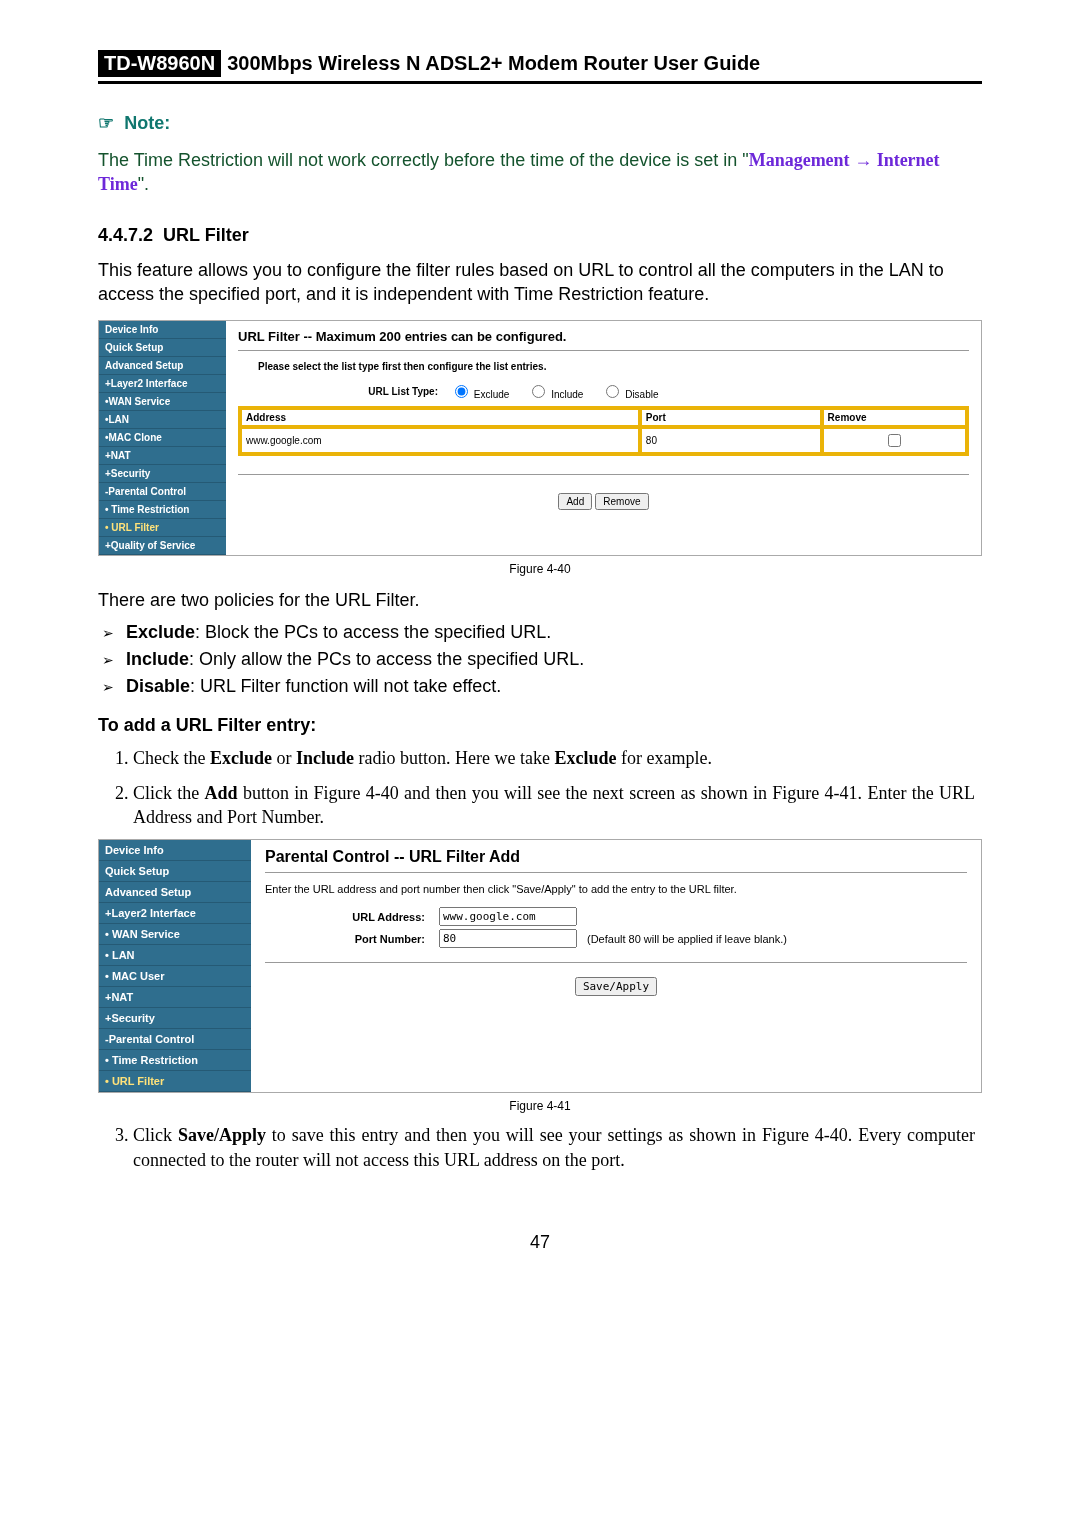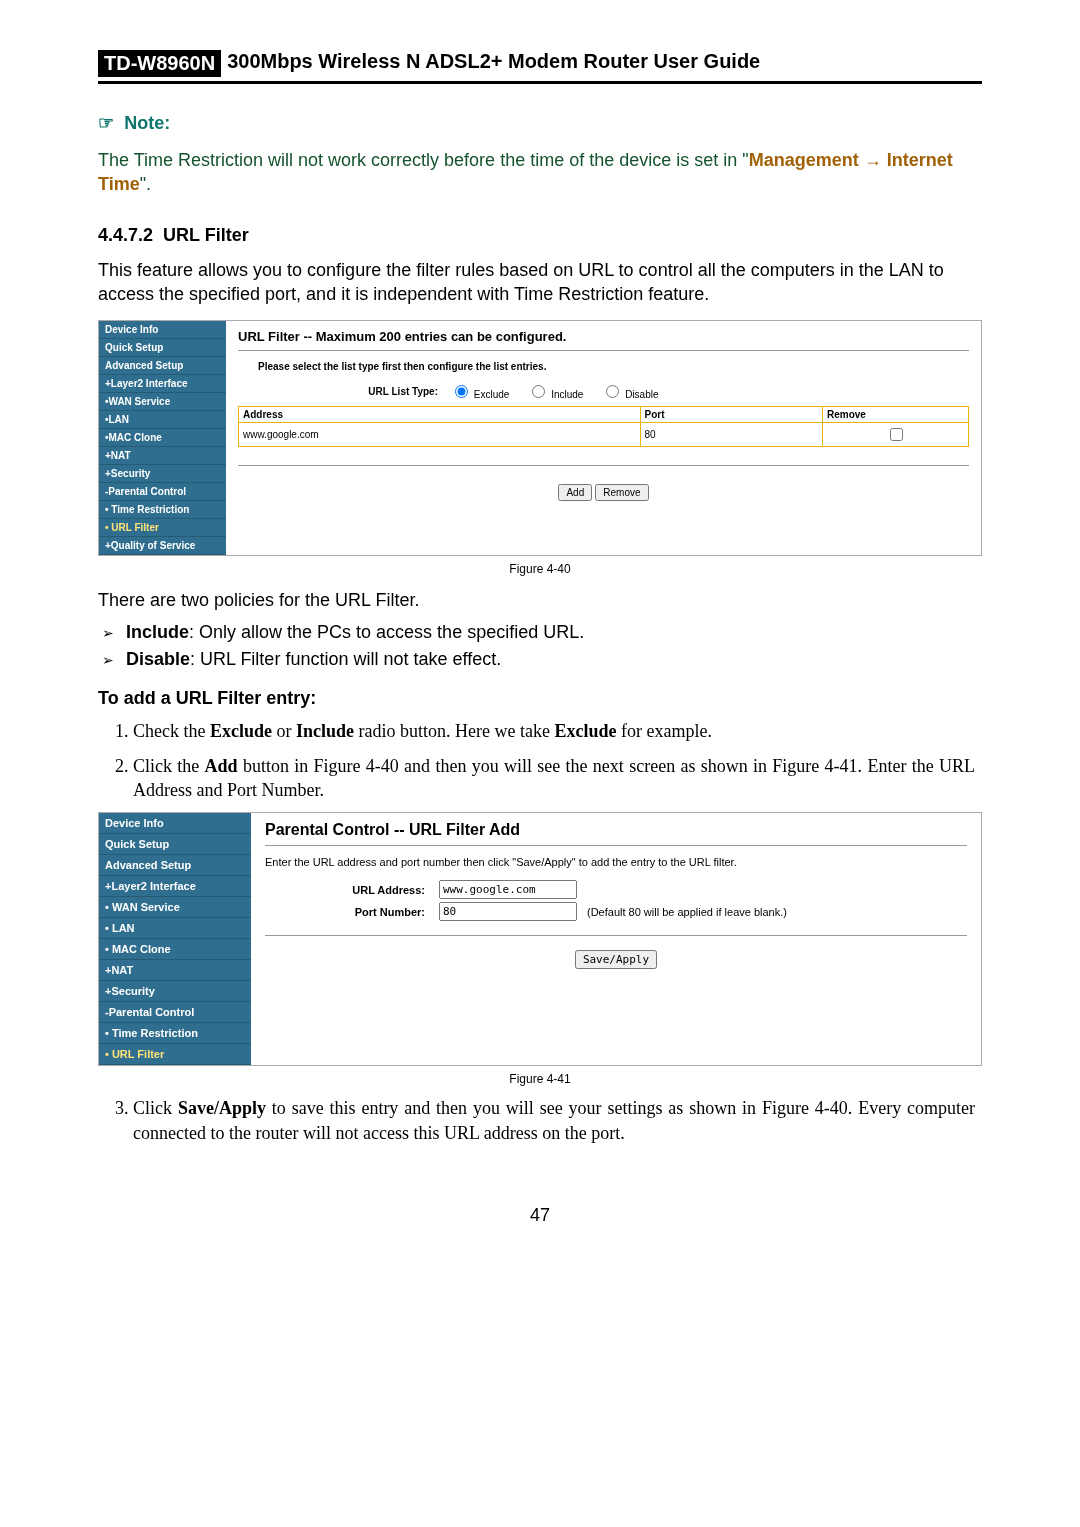--- a/index.html
+++ b/index.html
@@ -10,21 +10,21 @@
   color: #000;
 }
 .page {
   width: 1080px;
   margin: 0 auto;
   padding: 50px 98px 60px 98px;
   box-sizing: border-box;
 }
 .header-row {
   display: flex;
-  align-items: flex-start;
+  align-items: center;
   font-weight: bold;
   font-size: 20px;
 }
 .header-model {
   background: #000;
   color: #fff;
   padding: 2px 6px;
   margin-right: 6px;
 }
 .header-bar {
@@ -37,21 +37,21 @@
   color: #0f766e;
   font-weight: bold;
   font-size: 18px;
 }
 .note-text {
   margin-top: 14px;
   font-size: 18px;
   line-height: 1.35;
 }
 .note-text .blue { color: #14532d; }
-.note-text .red-bold { color: #a16207; font-weight: bold; }
+.note-text .red-bold { color: #6d28d9; font-weight: bold; font-family: Liberation Serif, serif; }
 .section-head {
   font-weight: bold;
   margin-top: 28px;
   font-size: 18px;
 }
 .body-text {
   font-size: 18px;
   line-height: 1.35;
   margin-top: 12px;
 }
@@ -86,21 +86,21 @@
 .router-hr { border: 0; border-top: 1px solid #999; margin: 6px 0 10px 0; }
 .radio-row { font-size: 10px; margin-bottom: 6px; display: flex; align-items: center; }
 .radio-row .lbl { font-weight: bold; width: 200px; text-align: right; padding-right: 12px; display:inline-block; }
 .radio-row label { margin-right: 18px; font-weight: normal; }
 table.url-table {
   width: 100%;
   border-collapse: collapse;
   font-size: 10px;
 }
 table.url-table th, table.url-table td {
-  border: 1px solid #eab308;
+  border: 4px solid #eab308;
   padding: 2px 4px;
   text-align: left;
 }
 .btn-row { text-align: center; margin-top: 18px; }
 .btn-row button { font-size: 10px; }
 .fig-caption { text-align: center; font-size: 12px; margin-top: 6px; }
 
 
 ul.arrow { list-style: none; padding-left: 28px; margin: 10px 0; }
 ul.arrow li { position: relative; margin: 6px 0; font-size: 18px; }
@@ -196,20 +196,21 @@
         <button>Add</button>
         <button>Remove</button>
       </div>
     </div>
   </div>
   <div class="fig-caption">Figure 4-40</div>
 
   <div class="body-text">There are two policies for the URL Filter.</div>
 
   <ul class="arrow">
+    <li><b>Exclude</b><span>: Block the PCs to access the specified URL.</span></li>
     <li><b>Include</b><span>: Only allow the PCs to access the specified URL.</span></li>
     <li><b>Disable</b><span>: URL Filter function will not take effect.</span></li>
   </ul>
 
   <div class="sub-head">To add a URL Filter entry:</div>
 
   <ol class="steps">
     <li>
       <span>Check the </span><b>Exclude</b><span> or </span><b>Include</b><span> radio button. Here we take </span><b>Exclude</b><span> for example.</span>
     </li>
@@ -219,21 +220,21 @@
   </ol>
 
   <div class="router-ui2">
     <div class="sidebar2">
       <div>Device Info</div>
       <div>Quick Setup</div>
       <div>Advanced Setup</div>
       <div>+Layer2 Interface</div>
       <div>• WAN Service</div>
       <div>• LAN</div>
-      <div>• MAC Clone</div>
+      <div>• MAC User</div>
       <div>+NAT</div>
       <div>+Security</div>
       <div>-Parental Control</div>
       <div>• Time Restriction</div>
       <div class="active">• URL Filter</div>
     </div>
     <div class="router-main2">
       <h3>Parental Control -- URL Filter Add</h3>
       <hr class="router-hr">
       <div style="font-size:11px;margin-bottom:12px;">Enter the URL address and port number then click "Save/Apply" to add the entry to the URL filter.</div>

